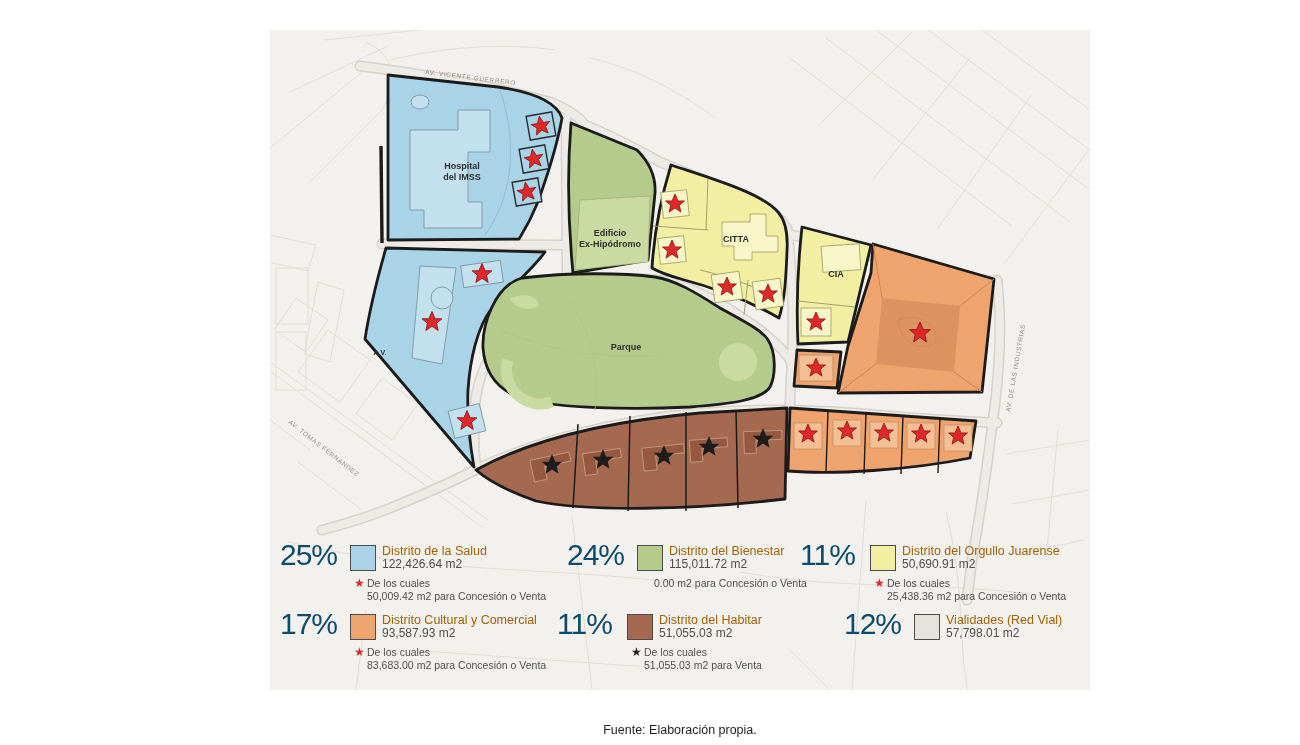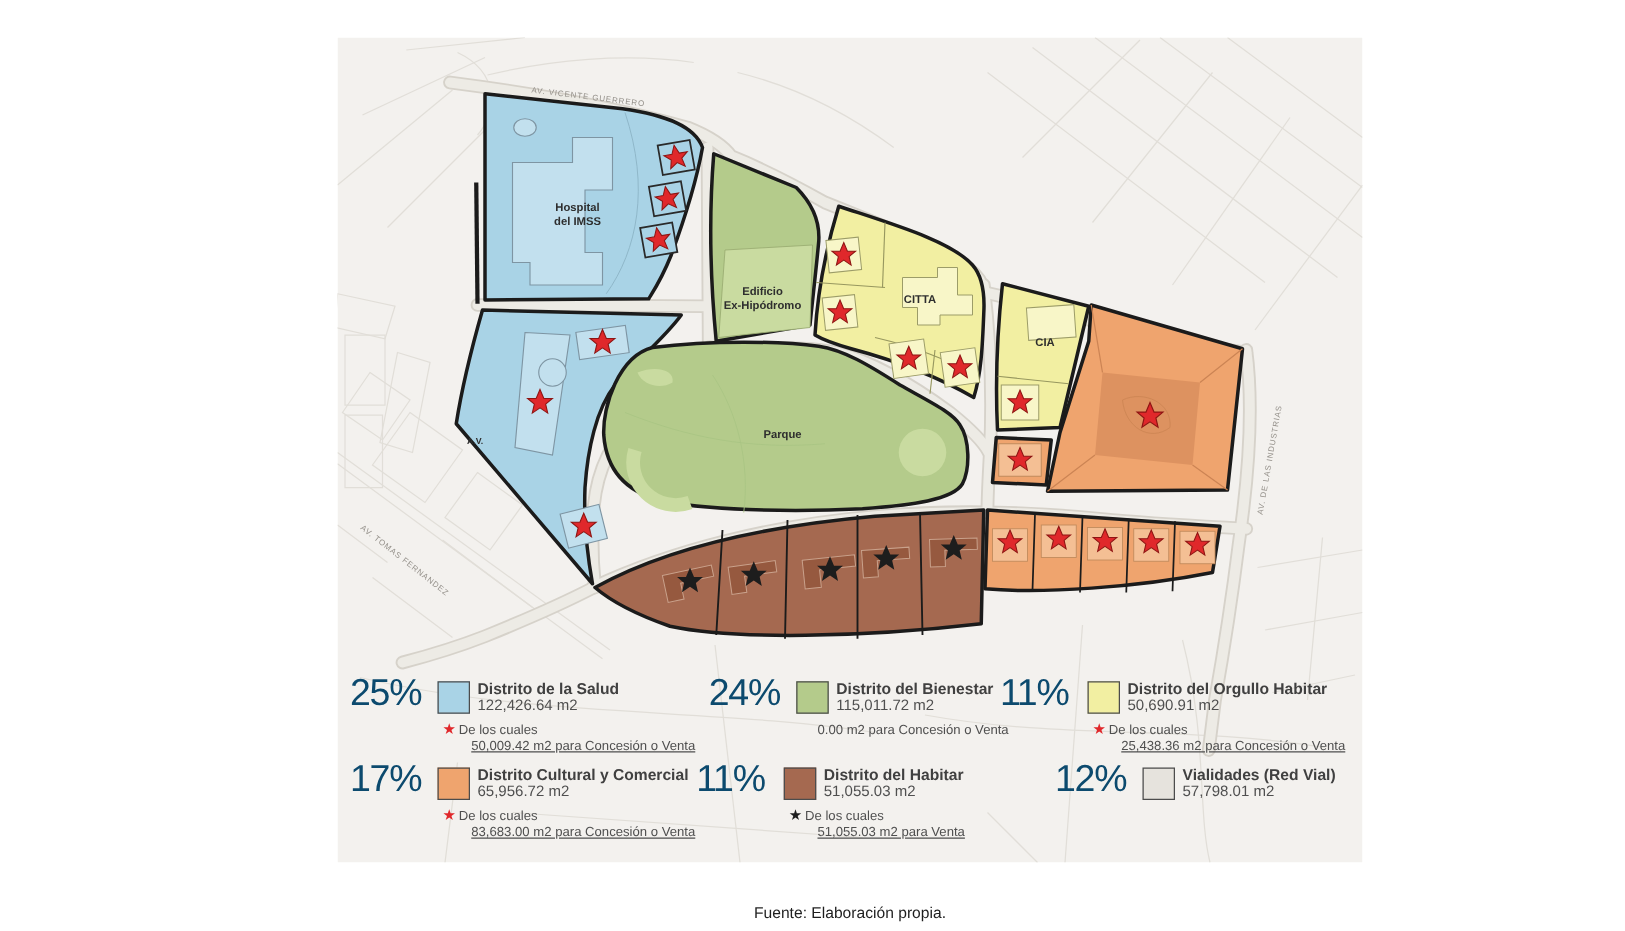--- a/index.html
+++ b/index.html
@@ -25,25 +25,25 @@
   .map-label-s{font:bold 7px "Liberation Sans",sans-serif;fill:#2e2e2e;text-anchor:middle;}
   .street-label{font:6.4px "Liberation Sans",sans-serif;fill:var(--c-label-gray);letter-spacing:.7px;}
 
   
   .legend-item{position:absolute;width:300px;height:70px;}
   .pct{position:absolute;left:0;top:-3px;width:62px;text-align:left;font-size:30px;
        color:#0c4a6e;letter-spacing:-1px;}
   .swatch{position:absolute;left:70px;top:4px;width:26px;height:26px;
           border:1.5px solid #4c4c4c;box-sizing:border-box;}
   .names{position:absolute;left:102px;top:3px;}
-  .l-name{font-weight:bold;font-size:12.5px;color:#404040;line-height:14px;white-space:nowrap;}
+  .l-name{font-weight:normal;font-size:12.5px;color:#a16207;line-height:14px;white-space:nowrap;}
   .l-area{font-size:12px;color:#4f4f4f;line-height:13px;}
   .notes{position:absolute;left:74px;top:36px;font-size:10.5px;color:#4f4f4f;line-height:13px;white-space:nowrap;}
   .note-star{display:inline-block;width:13px;font-size:12px;}
-  .note-l2{margin-left:23px;text-decoration:underline;}
+  .note-l2{margin-left:13px;}
 
   
   .caption{position:absolute;left:270px;width:820px;text-align:center;
            font-size:12.5px;color:#1e1e1e;}
 </style>
 </head>
 <body>
 
 <div class="stage">
 
@@ -313,35 +313,35 @@
       <div class="notes">
         <div><span class="note-star" style="visibility: hidden;">★</span><span>0.00 m2 para Concesión o Venta</span></div>
         <div class="note-l2"></div>
       </div>
     </div>
 
     <div class="legend-item" style="left:800px;top:541px;">
       <span class="pct">11%</span>
       <span class="swatch" style="background: rgb(242, 239, 162);"></span>
       <div class="names">
-        <div class="l-name">Distrito del Orgullo Habitar</div>
+        <div class="l-name">Distrito del Orgullo Juarense</div>
         <div class="l-area">50,690.91 m2</div>
       </div>
       <div class="notes">
         <div><span class="note-star" style="color: rgb(224, 40, 43);">★</span><span>De los cuales</span></div>
         <div class="note-l2">25,438.36 m2 para Concesión o Venta</div>
       </div>
     </div>
 
     <div class="legend-item" style="left:280px;top:610px;">
       <span class="pct">17%</span>
       <span class="swatch" style="background: rgb(239, 164, 110);"></span>
       <div class="names">
         <div class="l-name">Distrito Cultural y Comercial</div>
-        <div class="l-area">65,956.72 m2</div>
+        <div class="l-area">93,587.93 m2</div>
       </div>
       <div class="notes">
         <div><span class="note-star" style="color: rgb(224, 40, 43);">★</span><span>De los cuales</span></div>
         <div class="note-l2">83,683.00 m2 para Concesión o Venta</div>
       </div>
     </div>
 
     <div class="legend-item" style="left:557px;top:610px;">
       <span class="pct">11%</span>
       <span class="swatch" style="background: rgb(165, 105, 80);"></span>

